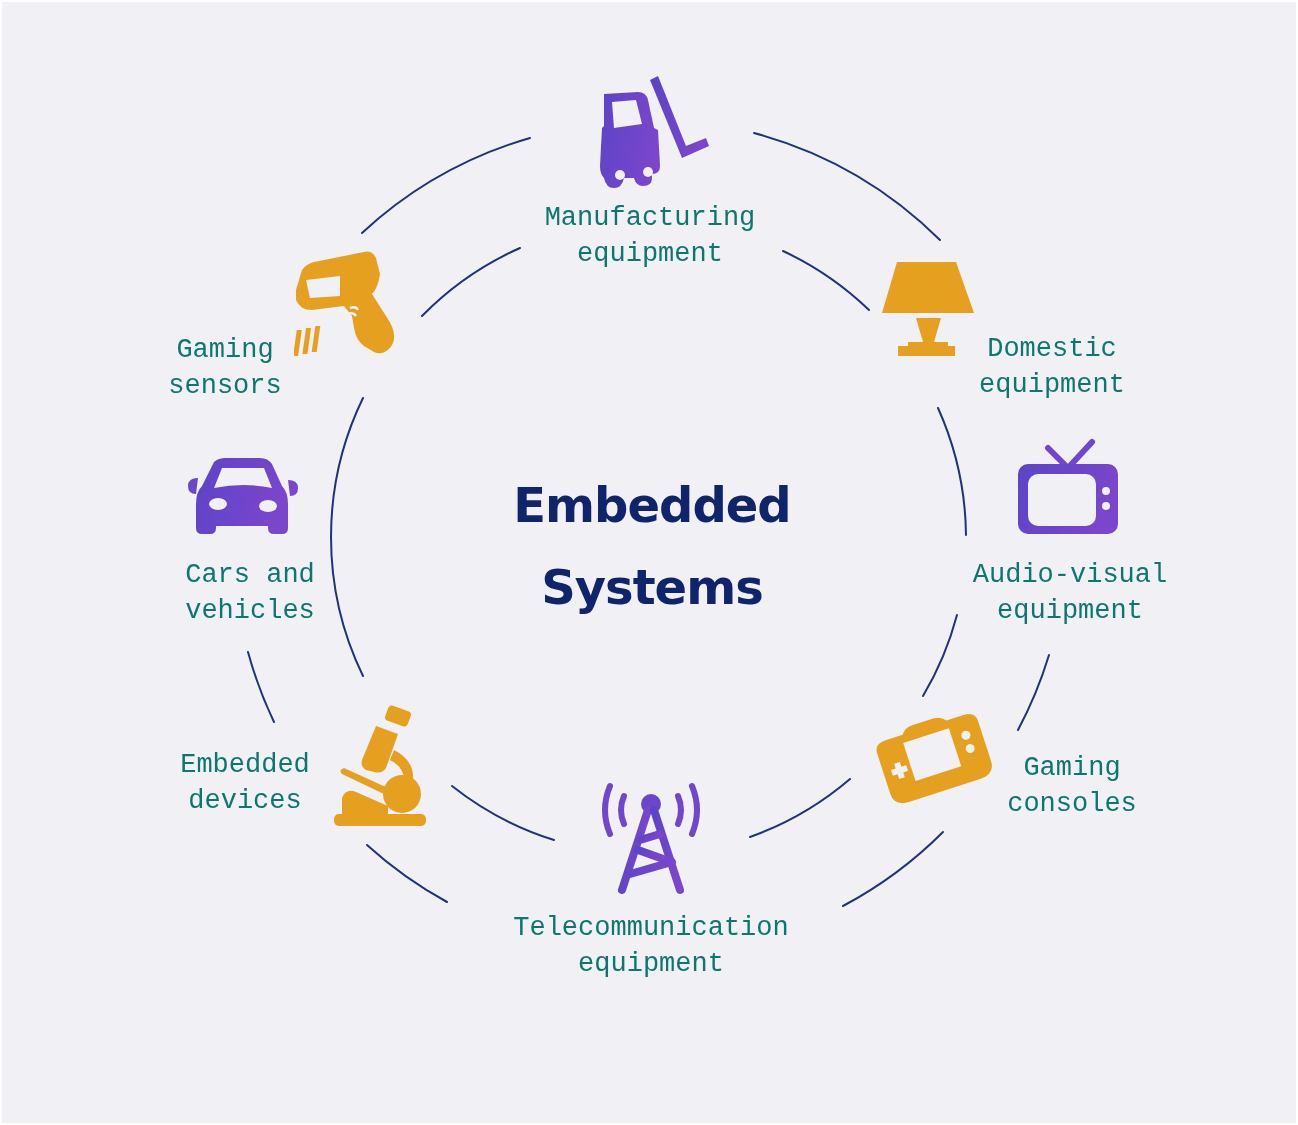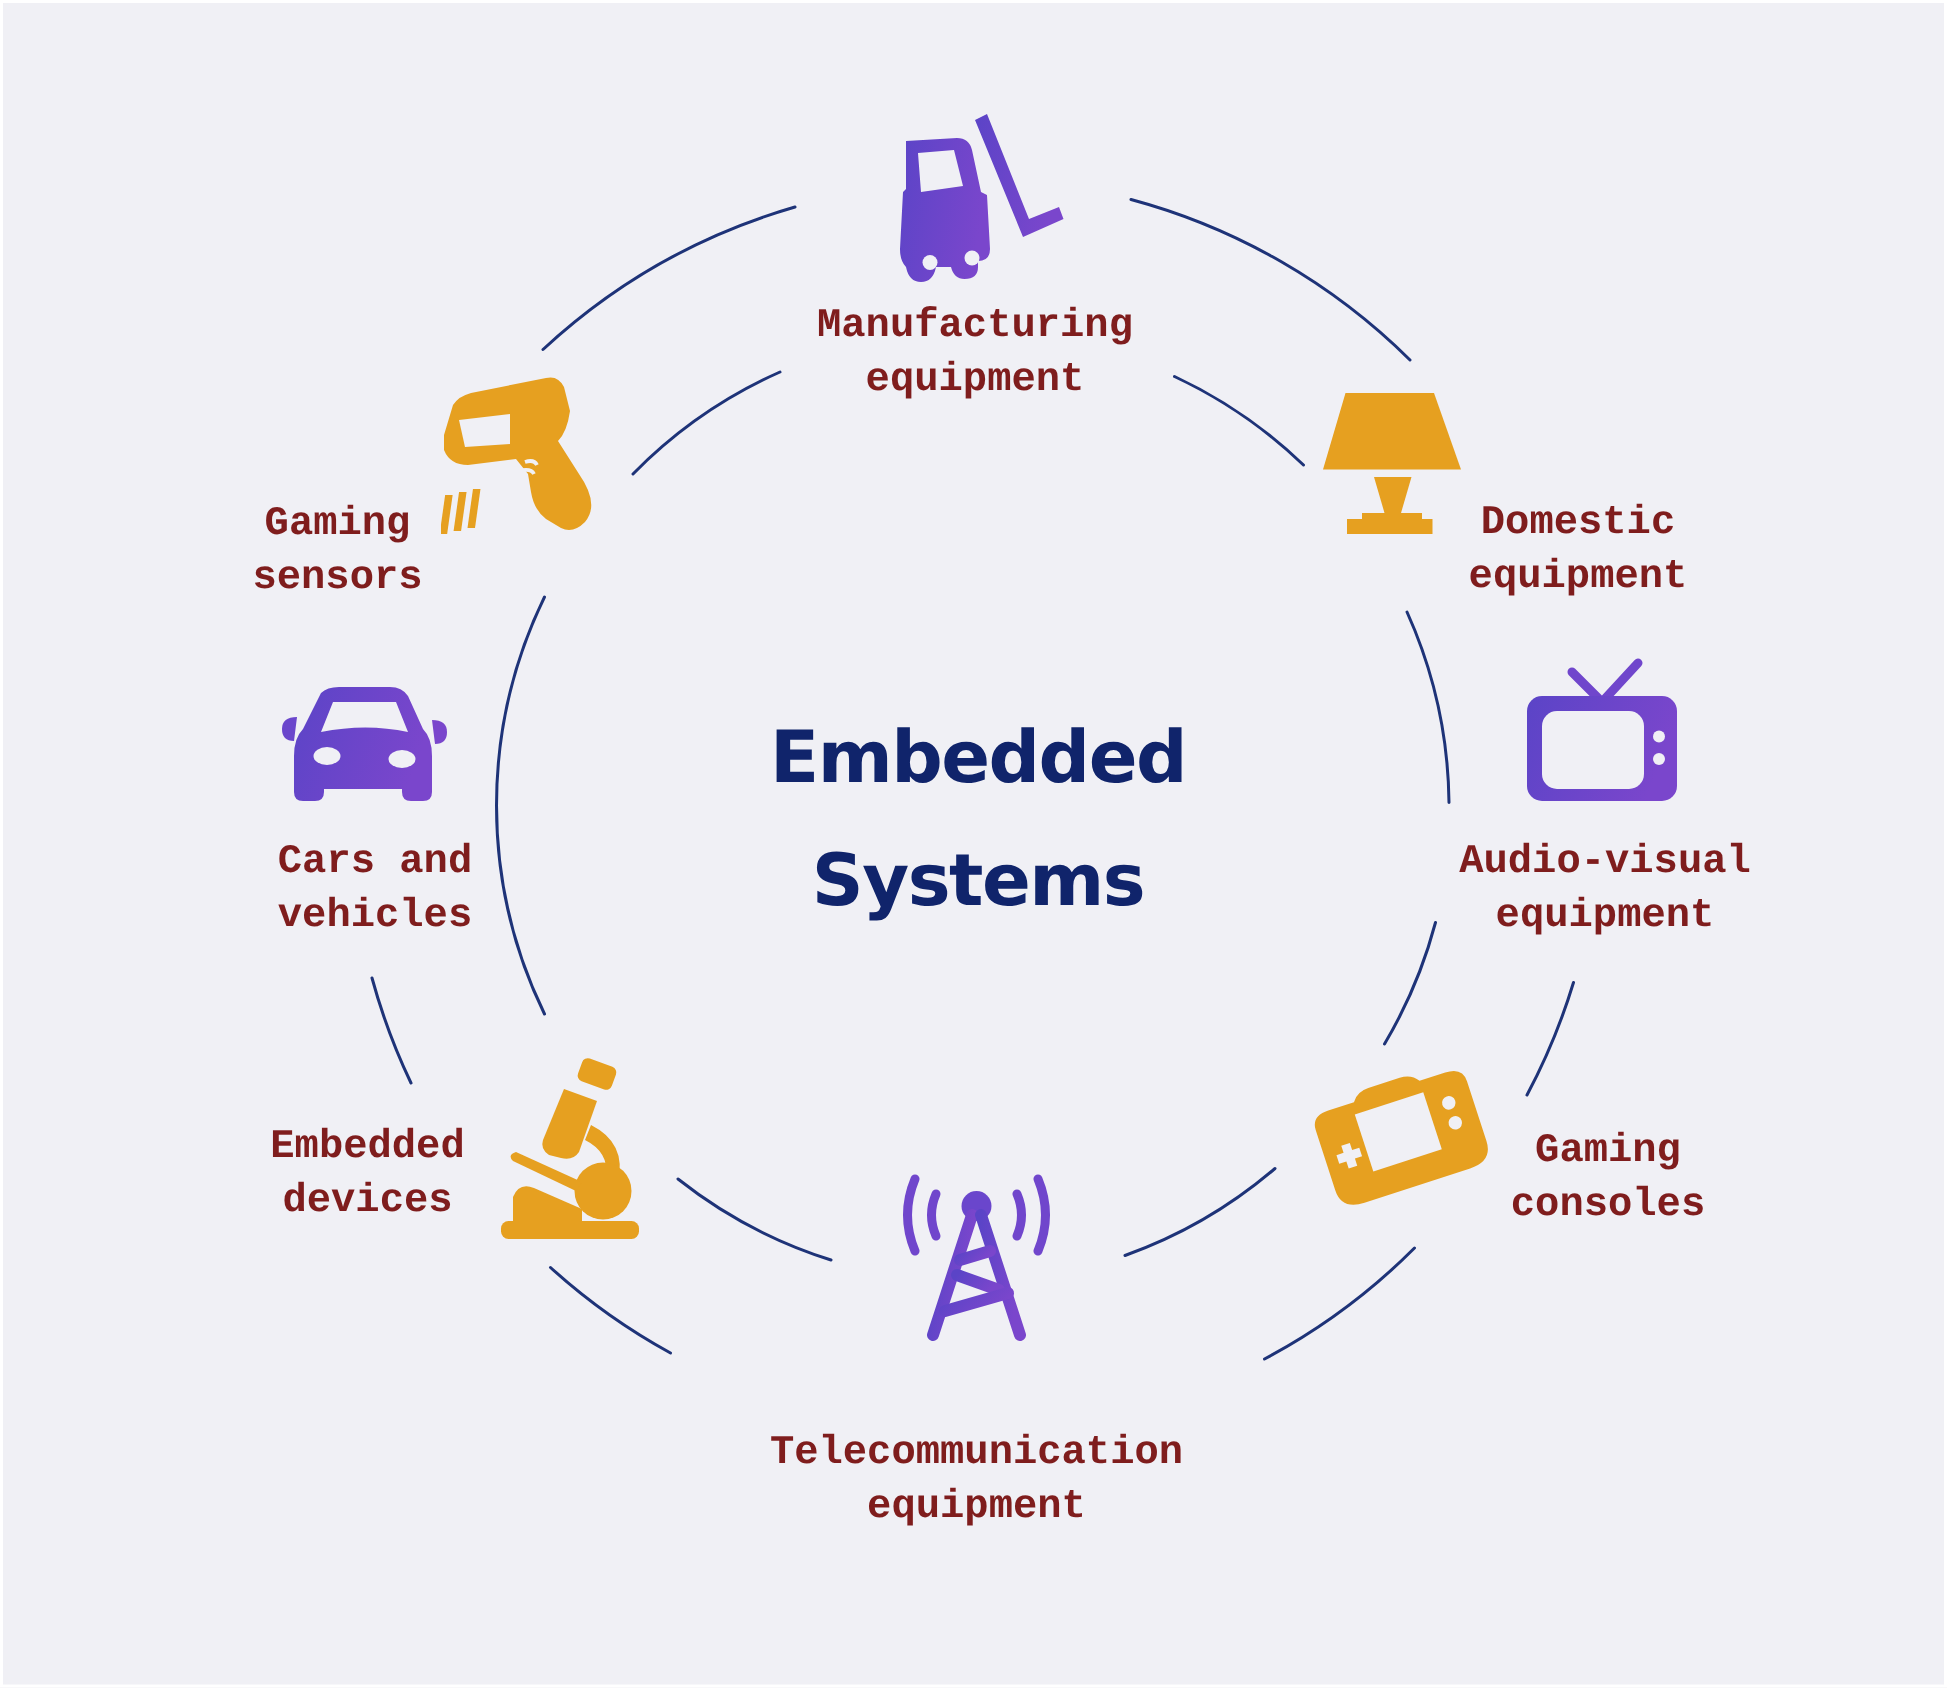--- a/index.html
+++ b/index.html
@@ -10,24 +10,23 @@
     #canvas {
       position: absolute; left: 2px; top: 2px; width: 1294px; height: 1121px;
       background: #f0f0f5;
     }
     svg.rings { position: absolute; left: 0; top: 0; }
     .label {
       position: absolute;
       font-family: "Liberation Mono", "DejaVu Sans Mono", monospace;
       font-size: 27px;
       line-height: 36px;
-      color: #7f1d1d;
+      color: #0f766e;
       text-align: center;
       white-space: nowrap;
-      font-weight: bold;
     }
     .label span { display: block; }
     .title {
       position: absolute; left: 400px; top: 462px; width: 500px;
       text-align: center;
       font-family: "DejaVu Sans", sans-serif;
       font-weight: bold;
       font-size: 48px; line-height: 82px;
       color: #10246b;
       letter-spacing: -1px;
@@ -125,21 +124,21 @@
     </g>
     <circle cx="53" cy="30" r="10" fill="#6a46cc"></circle>
     <g stroke="url(#pg)" stroke-width="8" stroke-linecap="round" fill="none">
       <path d="M50 36 L24 116"></path>
       <path d="M56 36 L82 116"></path>
       <path d="M42 66 L62 60"></path>
       <path d="M40 76 L68 86"></path>
       <path d="M32 100 L74 88"></path>
     </g>
   </svg>
-  <div class="label" style="left:484px;top:949px;width:330px">
+  <div class="label" style="left:484px;top:908px;width:330px">
     <span>Telecommunication</span>
     <span>equipment</span>
   </div>
 
   <svg class="icon" style="left:330px;top:700px" width="96" height="126" viewBox="0 0 96 126">
     <g fill="#e6a020">
       <rect x="54" y="6" width="24" height="16" rx="4" transform="rotate(20 66 14)"></rect>
       <path d="M44 24 L66 32 L54 66 Q50 72 42 70 L34 68 Q28 64 30 58 Z"></path>
       <path d="M62 48 Q86 60 80 86 L72 82 Q74 66 58 58 Z"></path>
       <circle cx="70" cy="92" r="19"></circle>

